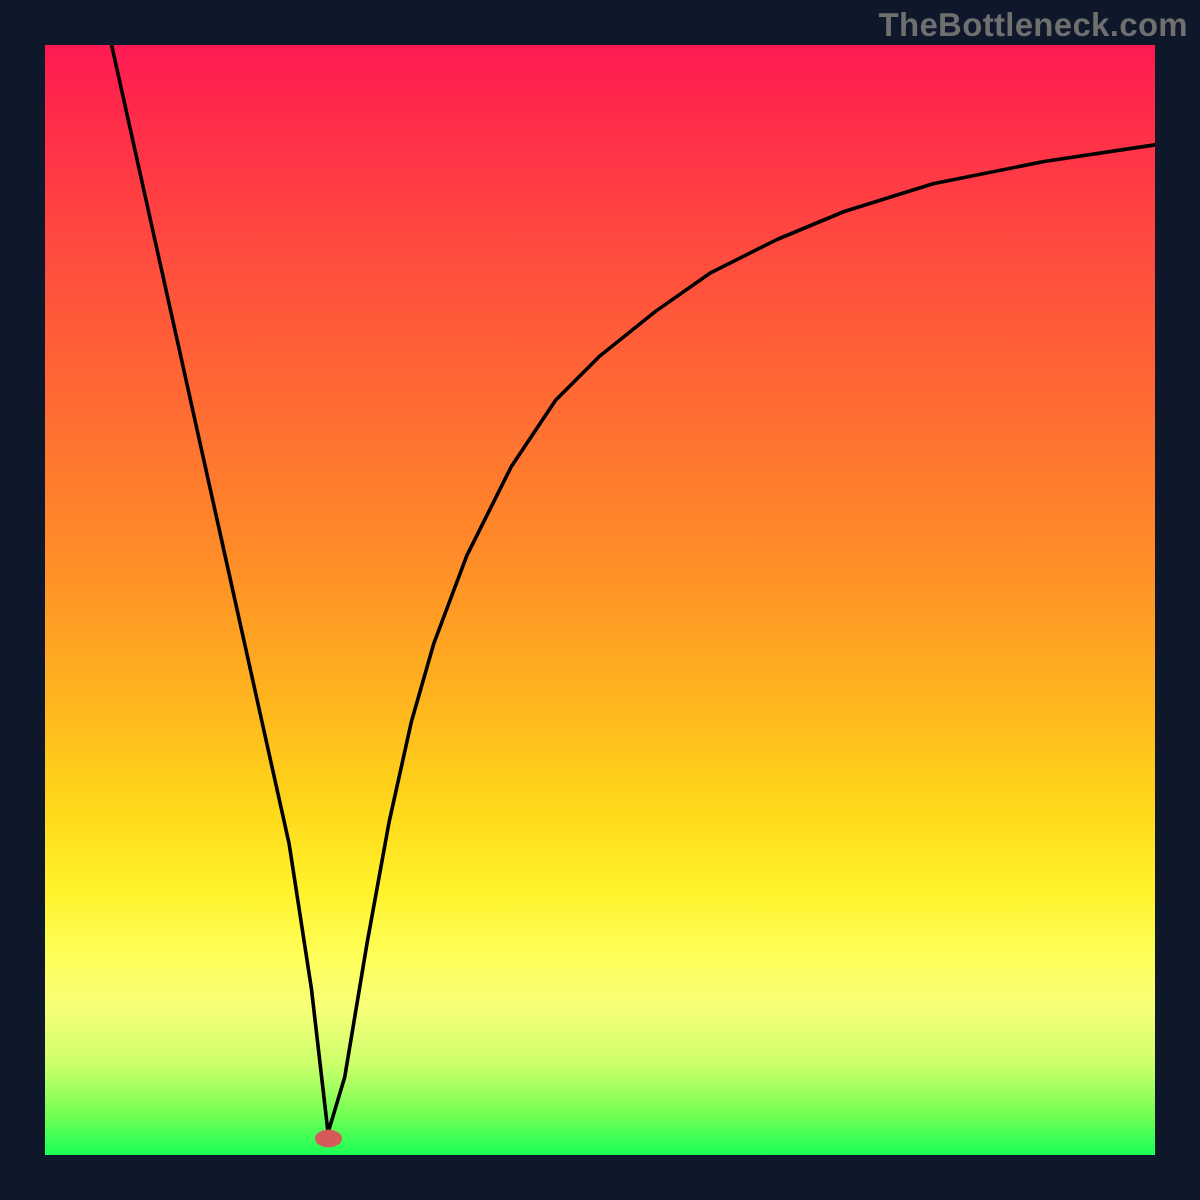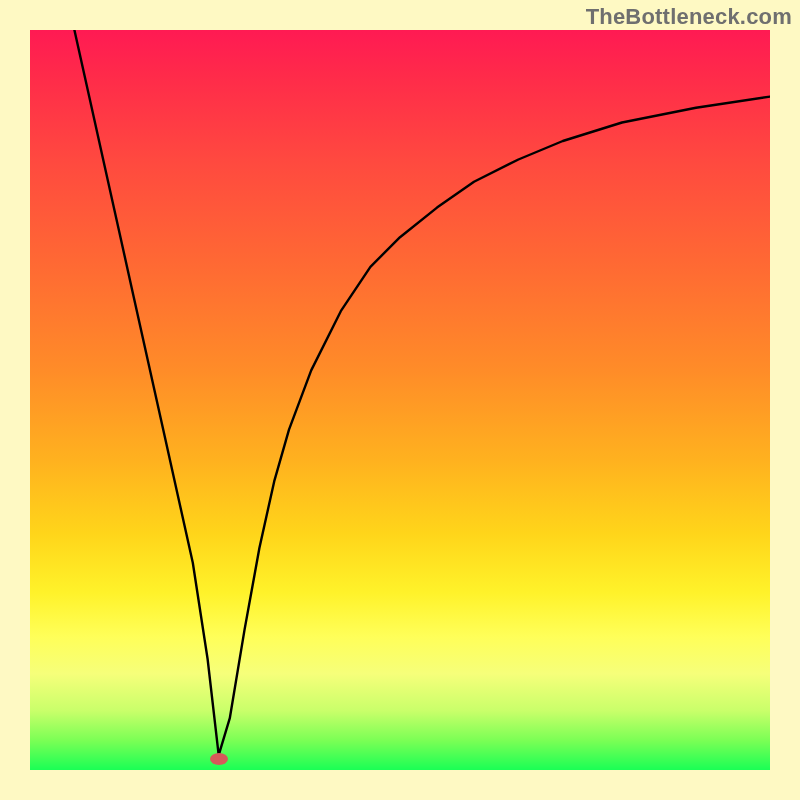--- a/index.html
+++ b/index.html
@@ -8,21 +8,21 @@
     width: 800px;
     height: 800px;
     background: #000;
     font-family: Arial, Helvetica, sans-serif;
     overflow: hidden;
   }
   .frame {
     position: relative;
     width: 800px;
     height: 800px;
-    background: #fef9c3;
+    background: #0f172a;
   }
   .plot-area {
     position: absolute;
     left: 30px;
     top: 30px;
     width: 740px;
     height: 740px;
     
     background: linear-gradient(
       to bottom,

